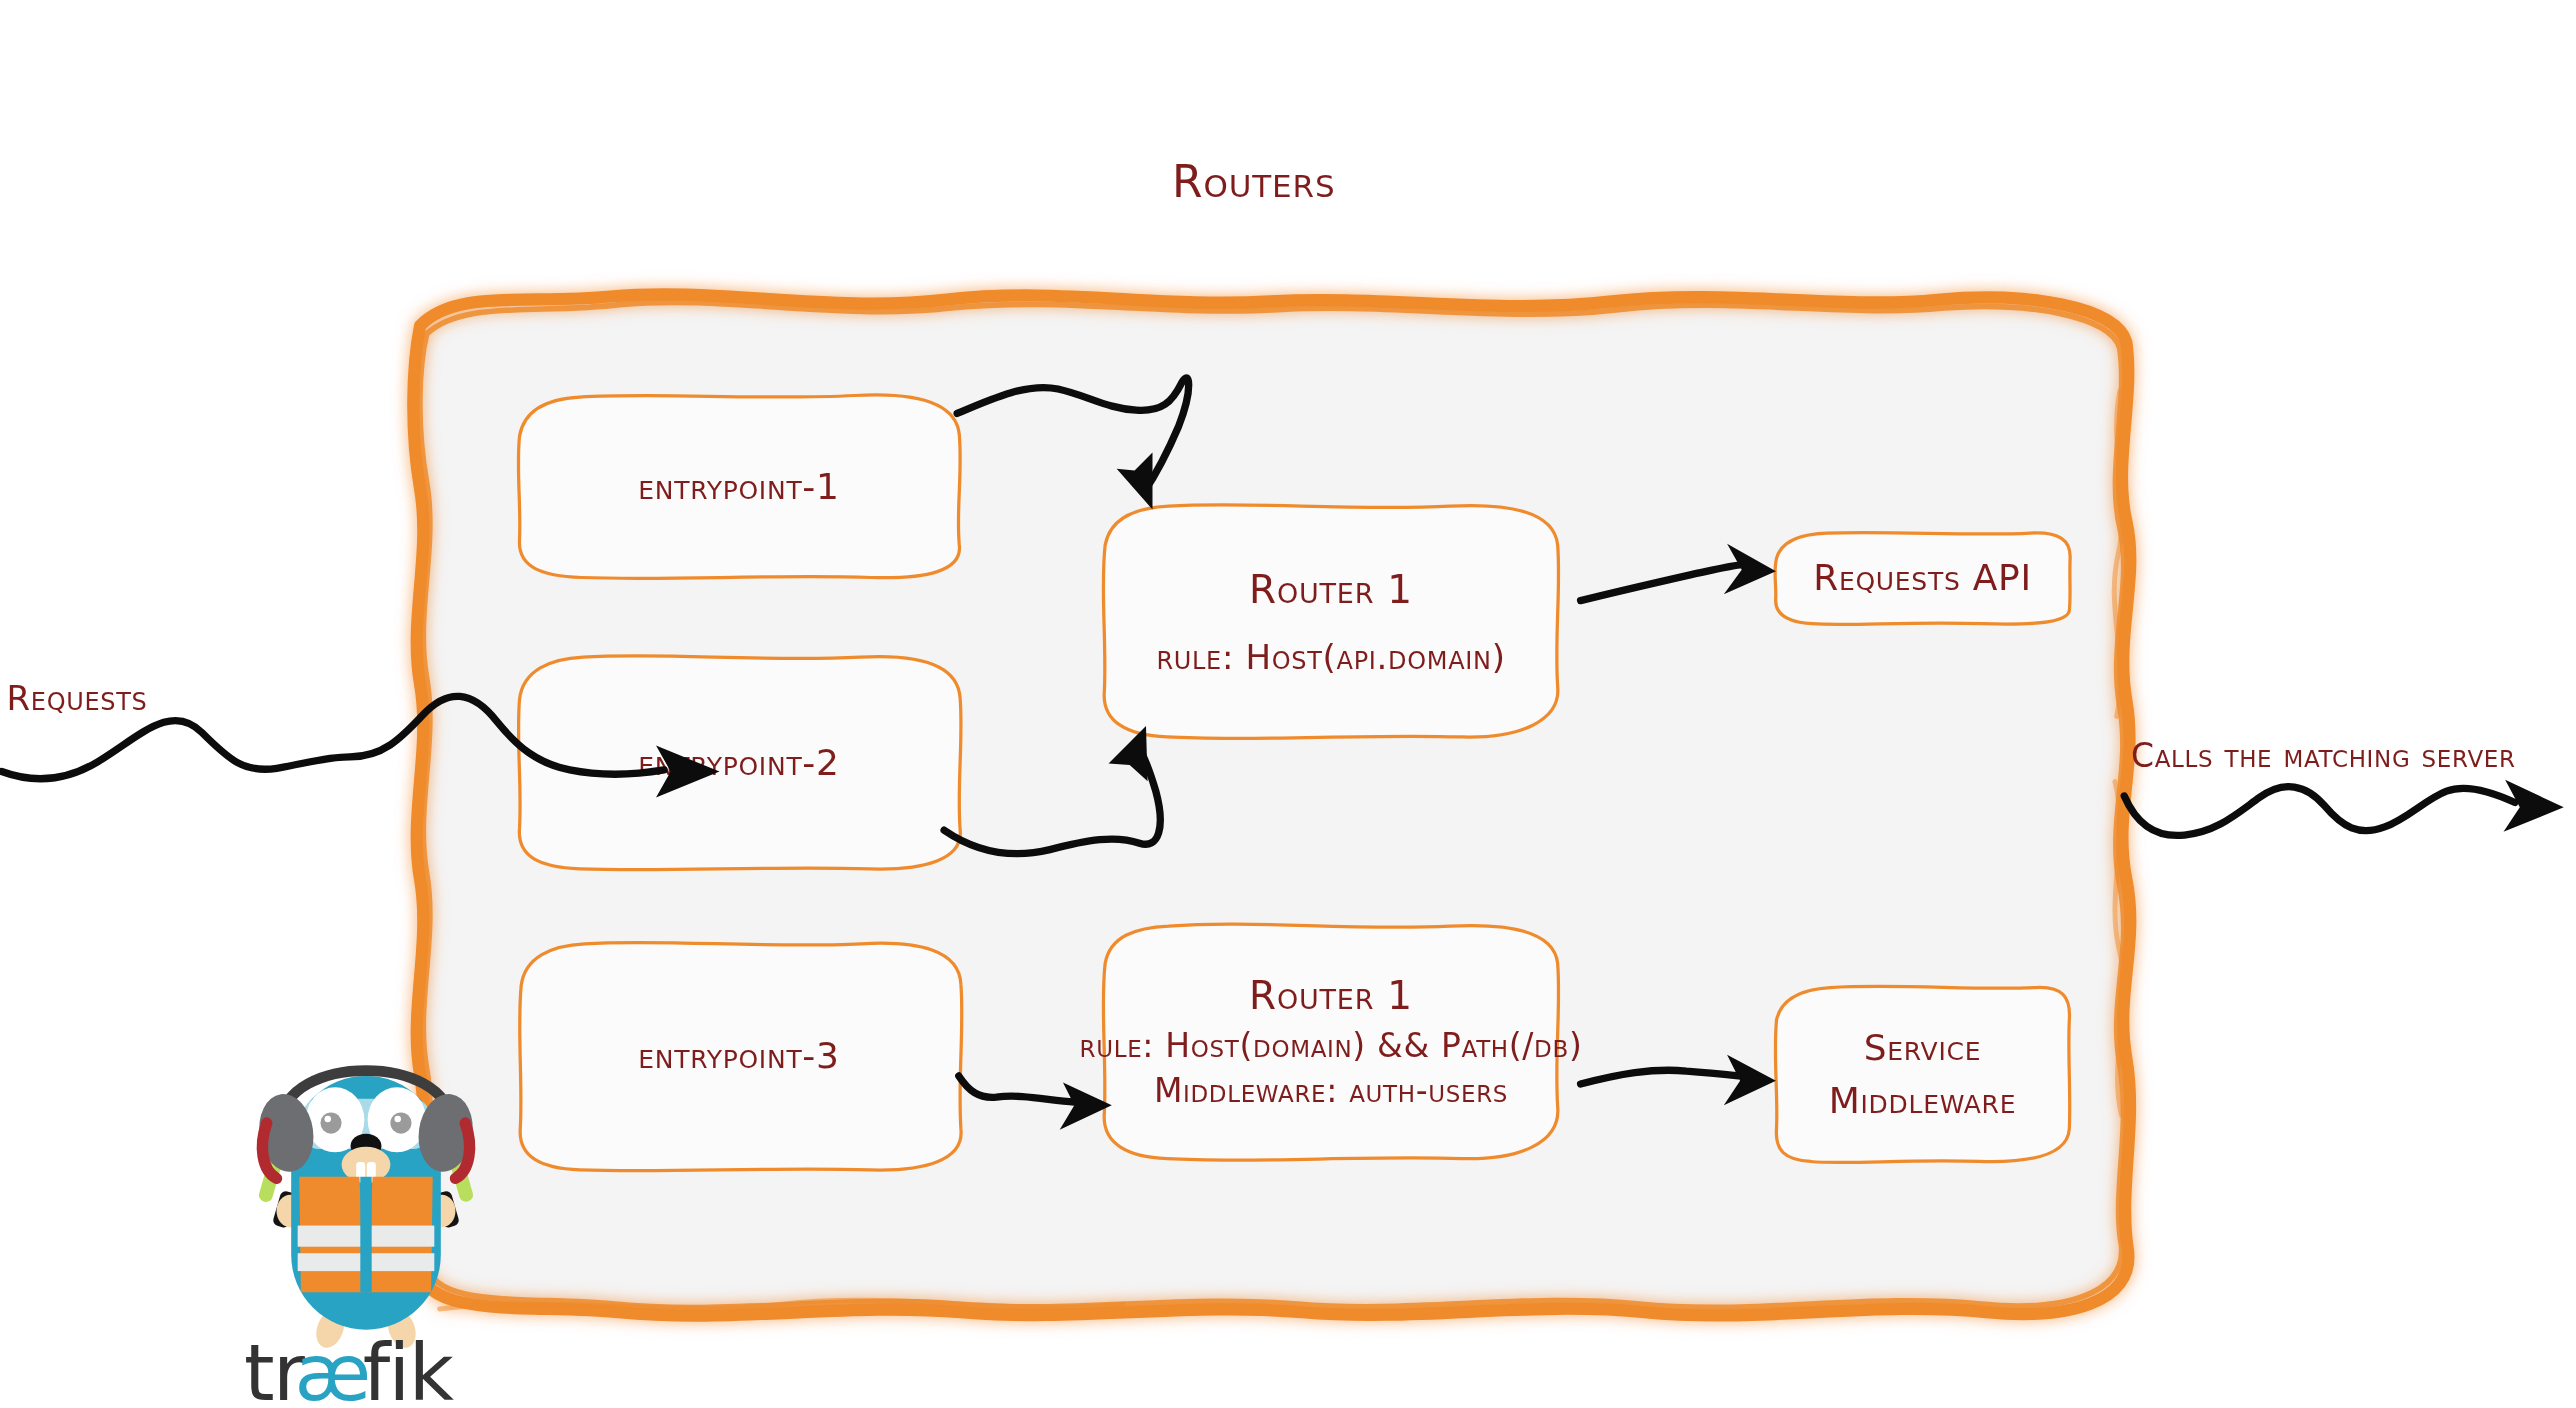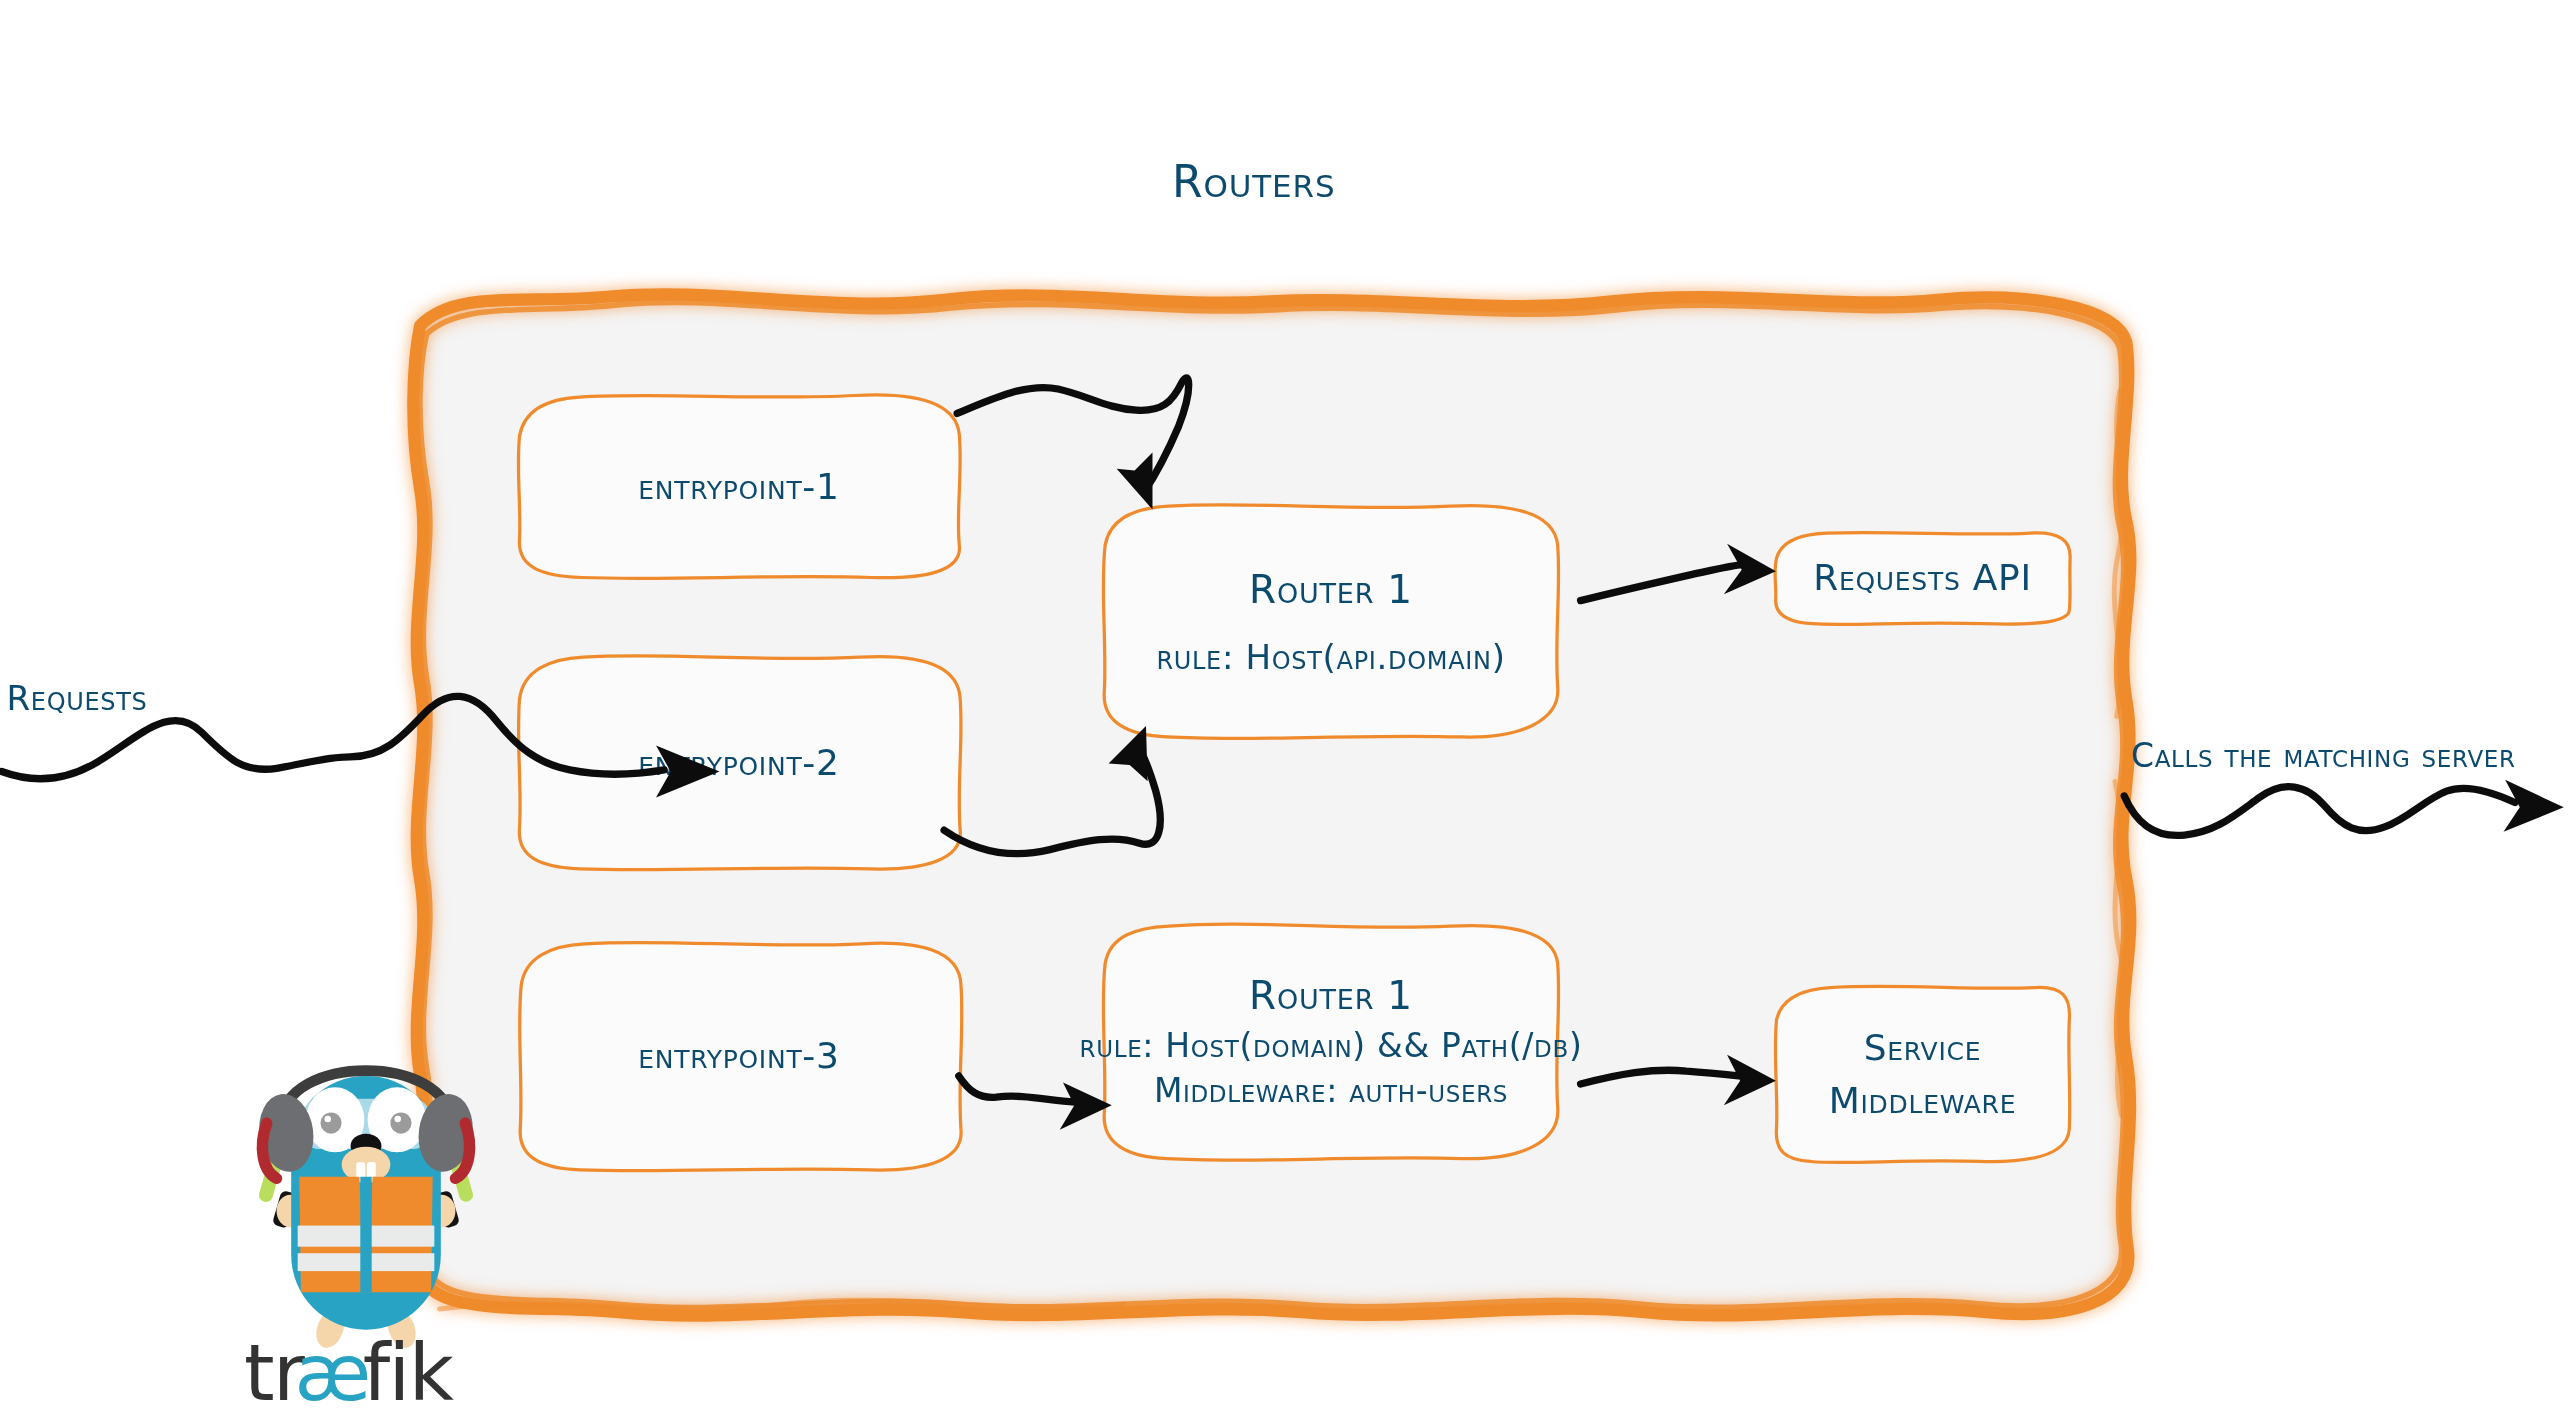--- a/index.html
+++ b/index.html
@@ -13,21 +13,21 @@
     position: relative;
     overflow: hidden;
     font-family: "DejaVu Sans", sans-serif;
   }
 
   
   .hand {
     font-family: "DejaVu Sans", sans-serif;
     font-variant: small-caps;
     font-weight: 500;
-    color: #0c4a6e;
+    color: #7f1d1d;
     letter-spacing: 0.02em;
     white-space: nowrap;
   }
 
   #stage {
     position: absolute;
     inset: 0;
   }
 
   

